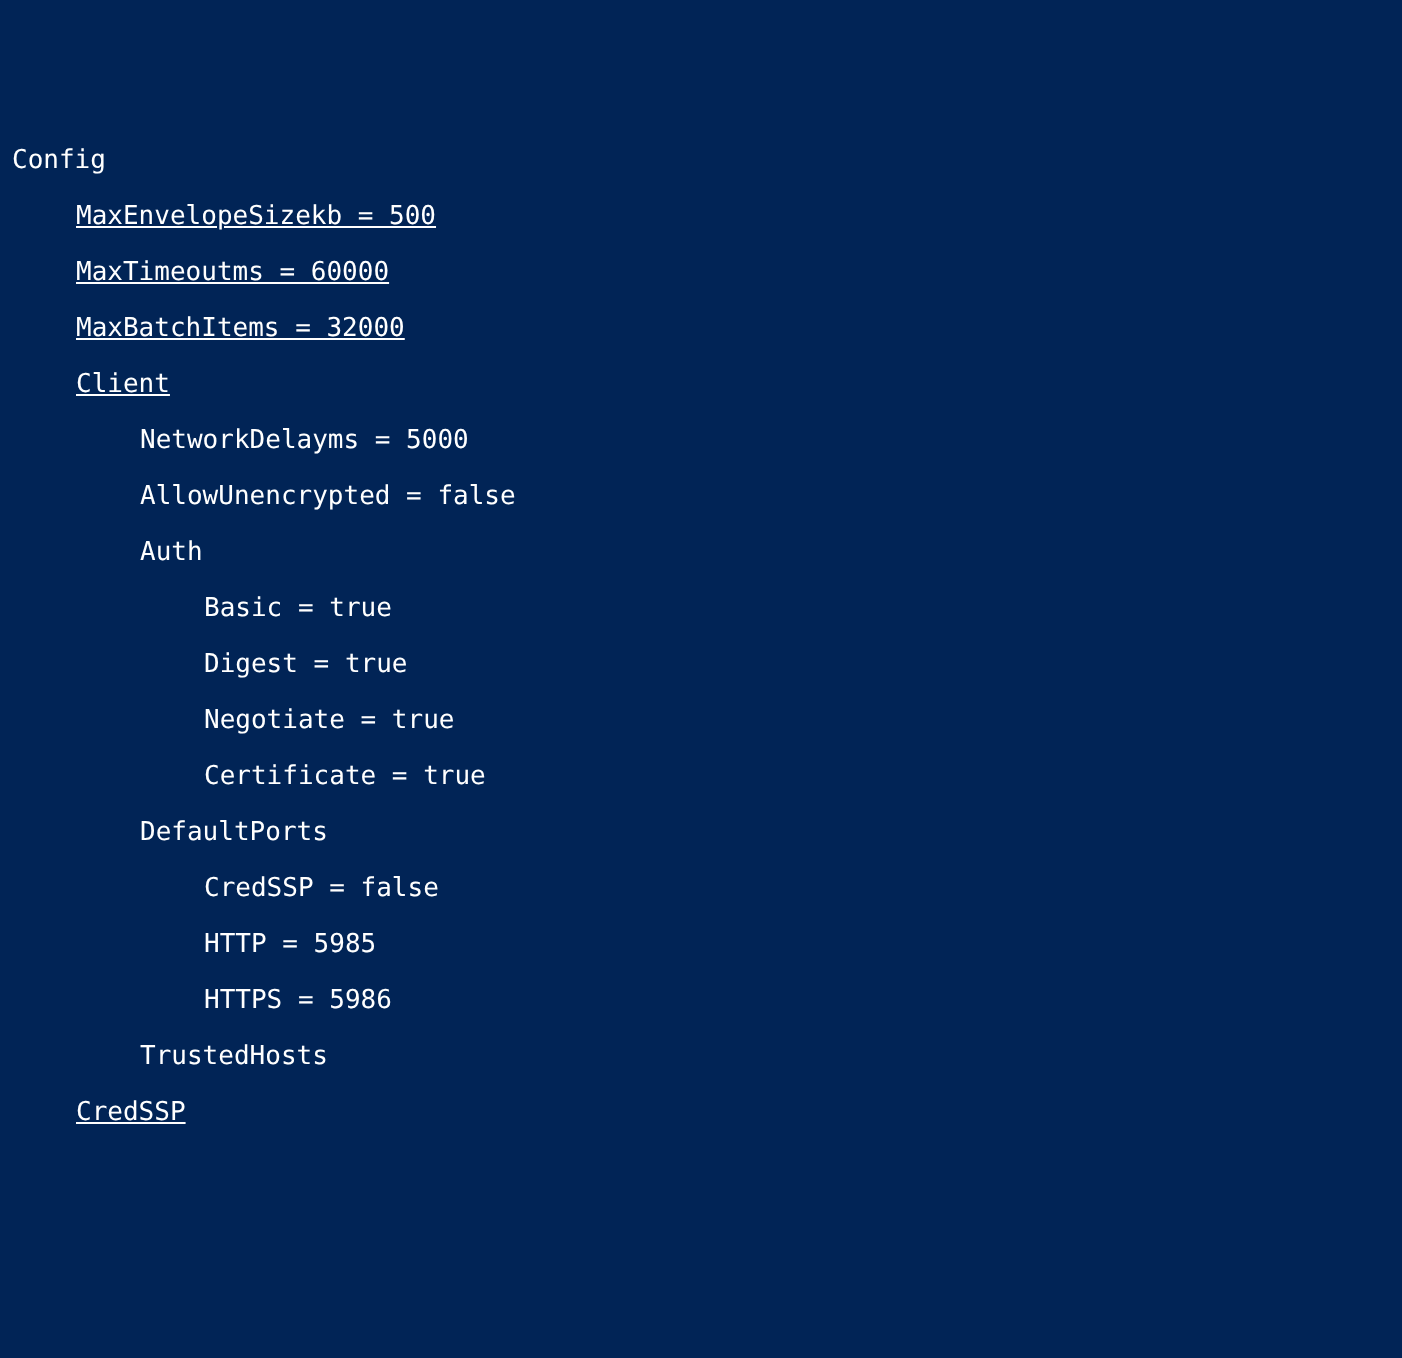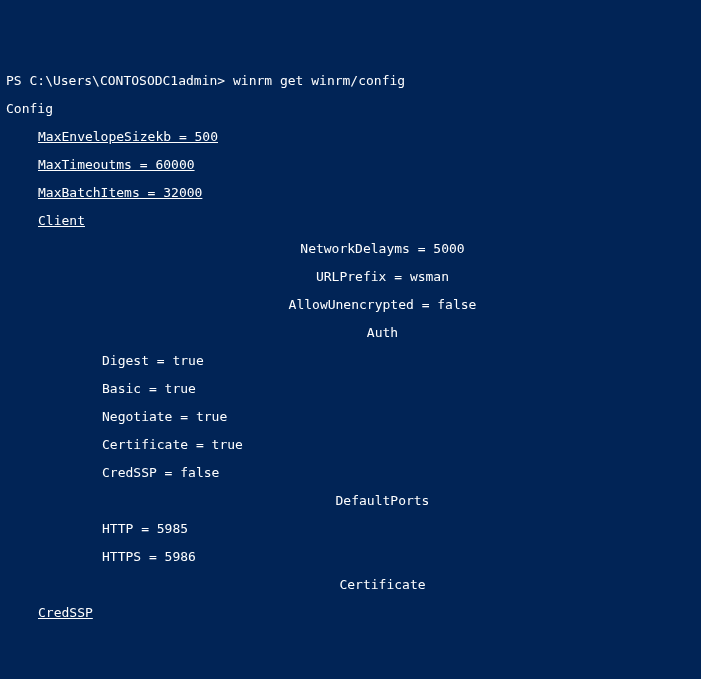--- a/index.html
+++ b/index.html
@@ -13,48 +13,46 @@
       width: 701px;
       height: 679px;
       overflow: hidden;
       white-space: pre;
     }
     .terminal { display: block; }
     .line { display: block; }
     @keyframes blink { 50% { opacity: 0; } }
     .i1 { padding-left: 0; }
     .i2 { padding-left: 32px; text-decoration: underline; }
-    .i3 { padding-left: 64px; text-align: center; }
+    .i3 { padding-left: 64px; }
     .i4 { padding-left: 96px; }
   </style>
 </head>
 <body>
 
 
 
 <div class="terminal">
-<span class="line i1">PS C:\Users\CONTOSODC1admin&gt; winrm get winrm/config</span>
 <span class="line i1">Config</span>
 <span class="line i2">MaxEnvelopeSizekb = 500</span>
 <span class="line i2">MaxTimeoutms = 60000</span>
 <span class="line i2">MaxBatchItems = 32000</span>
 <span class="line i2">Client</span>
 <span class="line i3">NetworkDelayms = 5000</span>
-<span class="line i3">URLPrefix = wsman</span>
 <span class="line i3">AllowUnencrypted = false</span>
 <span class="line i3">Auth</span>
+<span class="line i4">Basic = true</span>
 <span class="line i4">Digest = true</span>
-<span class="line i4">Basic = true</span>
 <span class="line i4">Negotiate = true</span>
 <span class="line i4">Certificate = true</span>
+<span class="line i3">DefaultPorts</span>
 <span class="line i4">CredSSP = false</span>
-<span class="line i3">DefaultPorts</span>
 <span class="line i4">HTTP = 5985</span>
 <span class="line i4">HTTPS = 5986</span>
-<span class="line i3">Certificate</span>
+<span class="line i3">TrustedHosts</span>
 <span class="line i2">CredSSP</span>
 
 
 
 
 
 
 
 
 

